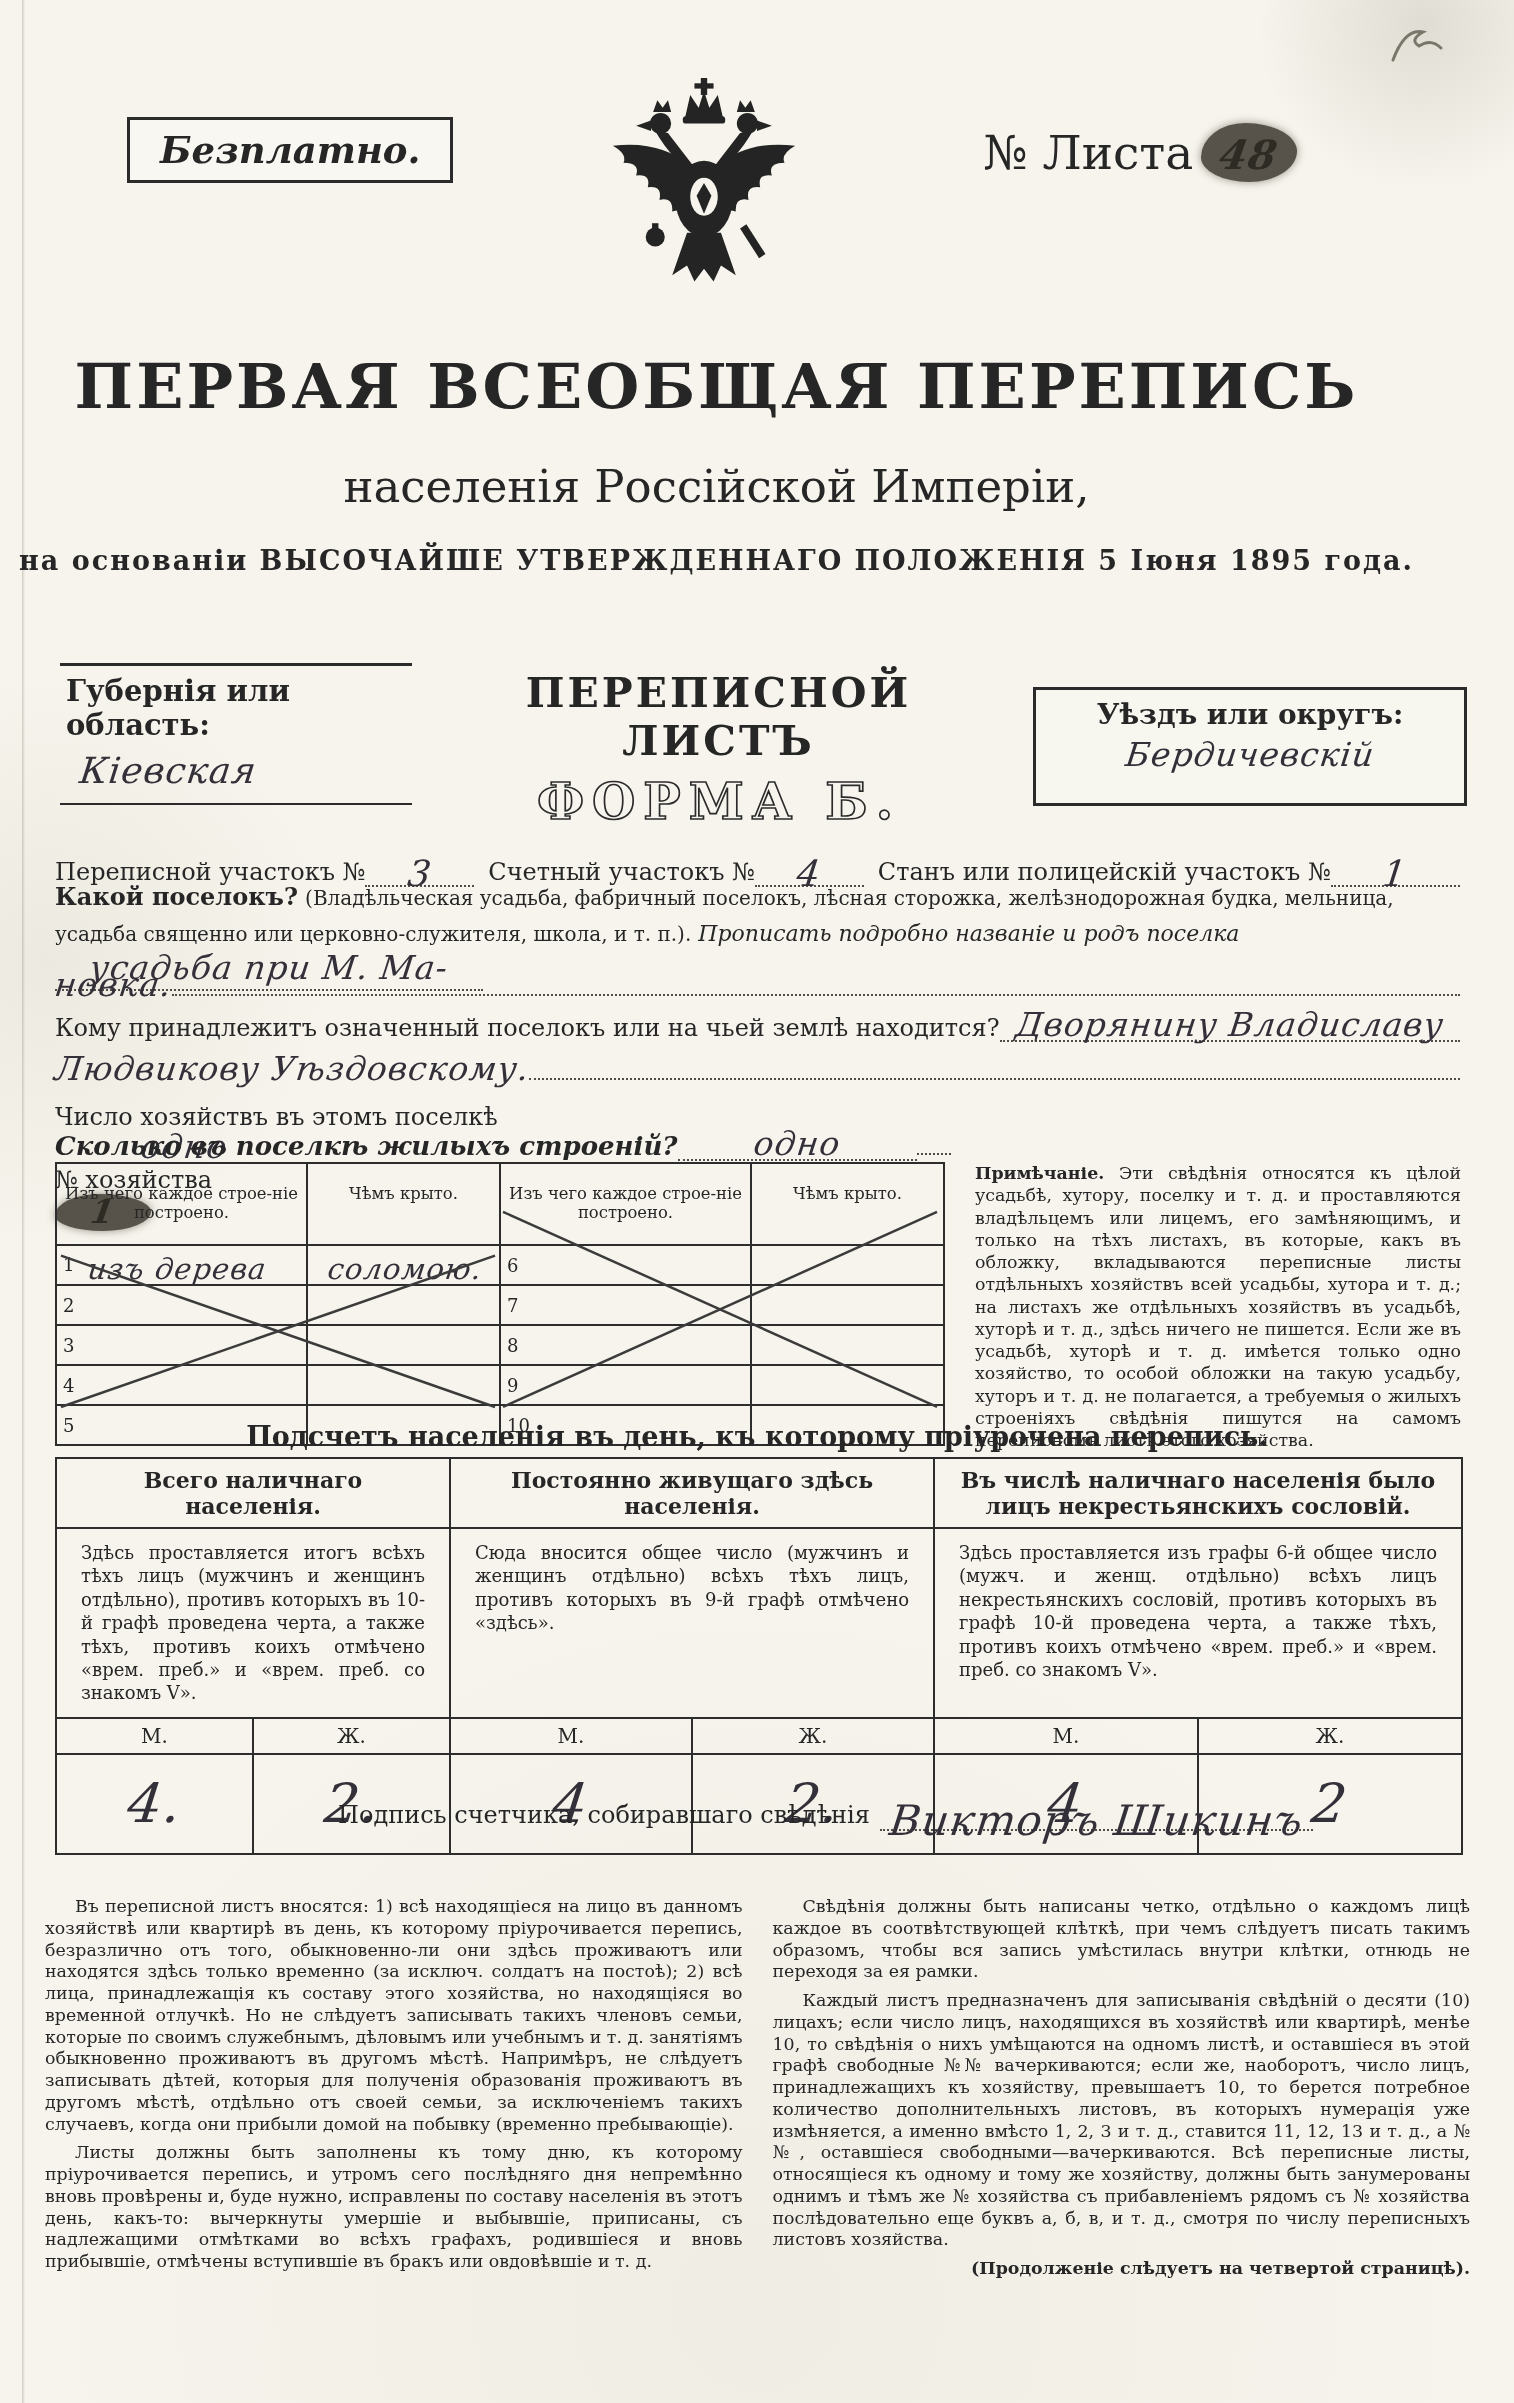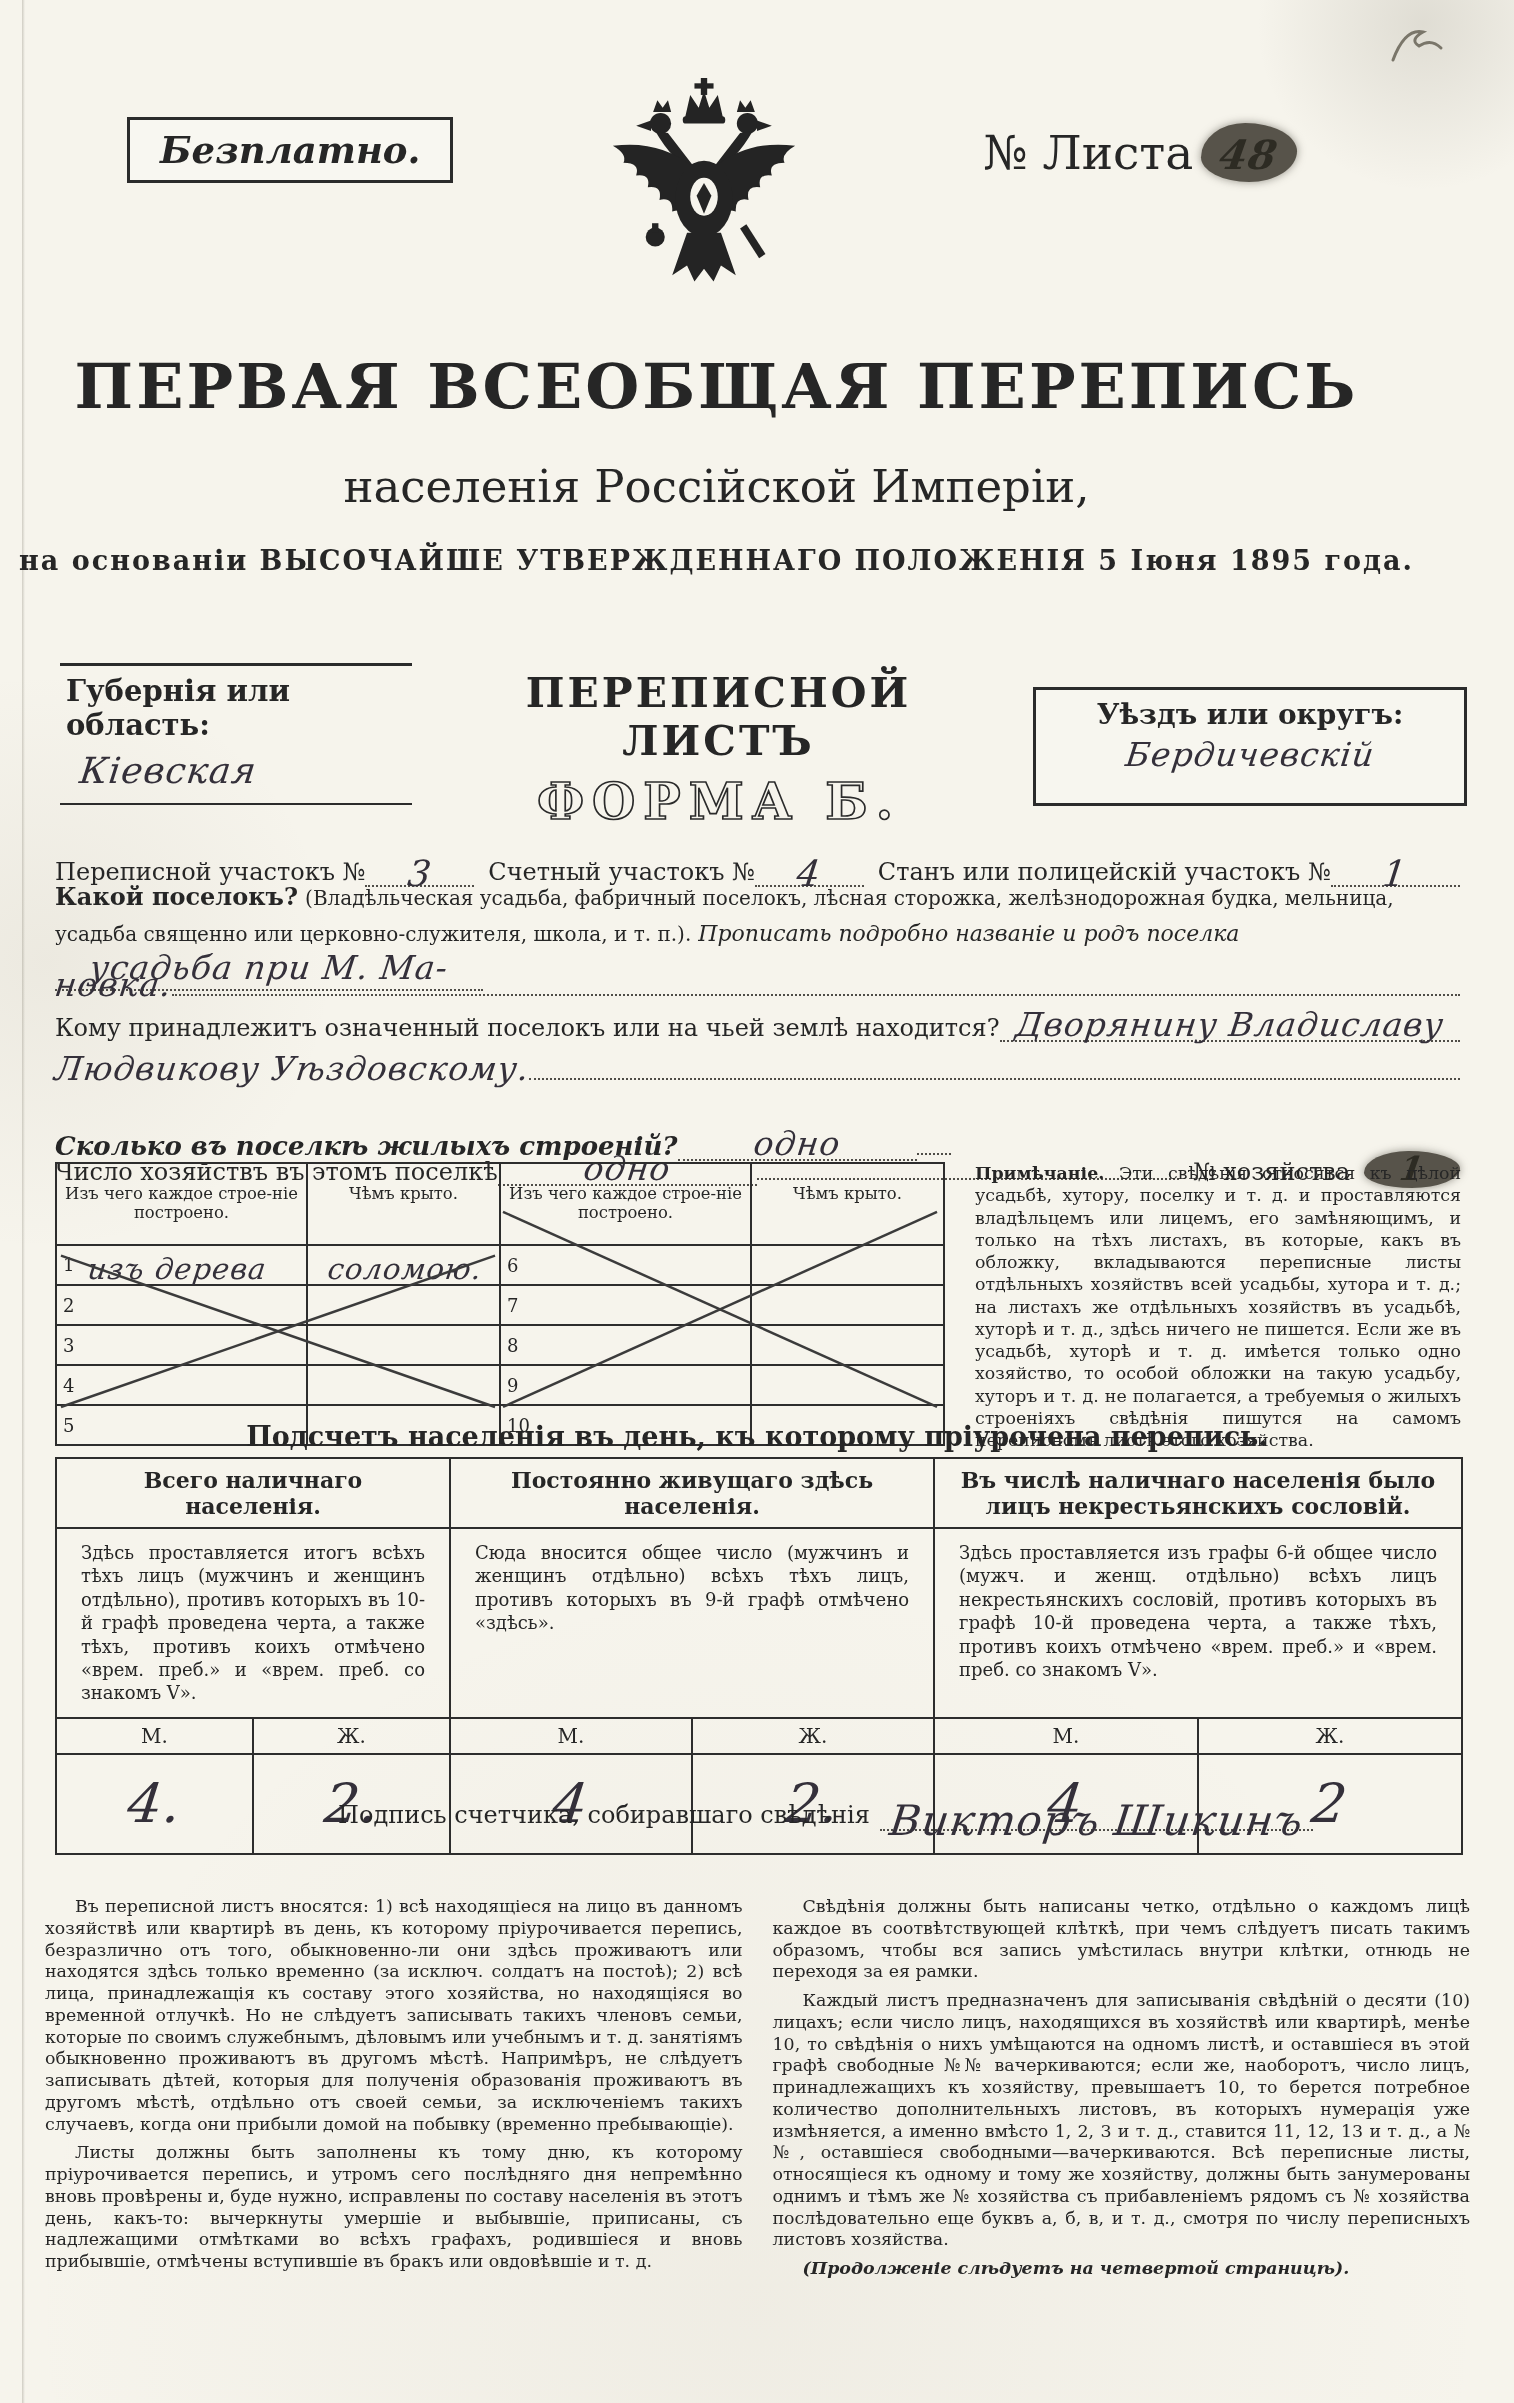--- a/index.html
+++ b/index.html
@@ -59,21 +59,21 @@
 
   .settlement{position:absolute;left:55px;top:878px;width:1405px;font-size:22px;line-height:1.6;}
   .settlement .q{font-weight:bold;font-size:24px;}
   .settlement .paren{font-size:20px;}
   .settlement .instr{font-style:italic;font-size:22px;}
   .fill-inline{display:inline-block;width:428px;border-bottom:2px dotted #4f4d48;text-align:center;}
   .settle2{position:absolute;left:55px;top:969px;width:1405px;display:flex;align-items:baseline;}
 
   .owner1{top:1009px;}
   .owner2{top:1053px;}
-  .households{top:1151px;}
+  .households{top:1103px;flex-direction:column;}
   .bcount{top:1128px;width:896px;}
   .bcount .lbl{font-weight:bold;font-style:italic;font-size:26px;}
 
   .buildings{position:absolute;left:55px;top:1162px;width:1405px;height:255px;}
   .btable{border-collapse:collapse;table-layout:fixed;width:888px;}
   .btable th,.btable td{border:2px solid #2d2d2d;}
   .btable th{font-size:16.4px;font-weight:normal;padding:20px 6px;height:40px;vertical-align:top;text-align:center;}
   .btable td{height:38px;padding:0 6px;vertical-align:bottom;text-align:left;}
   .rnum{font-size:18px;position:relative;top:-8px;}
   .xmarks{position:absolute;left:0;top:0;width:888px;height:251px;pointer-events:none;}
@@ -87,21 +87,21 @@
   .ctable .cmzh{font-size:20px;text-align:center;height:32px;}
   .ctable .cval{height:96px;text-align:center;vertical-align:middle;}
 
   .sig-row{position:absolute;left:338px;top:1789px;width:975px;display:flex;align-items:baseline;font-size:24px;z-index:3;}
   .sig-fill{flex:1;margin-left:10px;border-bottom:2px dotted #4f4d48;text-align:center;}
 
   .rules-h{position:absolute;left:0;top:1841px;width:1473px;text-align:center;font-size:33px;font-weight:bold;margin:0;letter-spacing:1px;}
   .rules{position:absolute;left:45px;top:1896px;width:1425px;display:flex;gap:30px;font-size:17.4px;line-height:1.25;}
   .rcol{flex:1;text-align:justify;}
   .rcol p{margin:0 0 7px;text-indent:30px;}
-  .cont{font-style:italic;font-weight:bold;}
+  .cont{text-align:right;font-weight:bold;}
 </style>
 </head>
 <body>
 
 <div class="page">
   <div class="fold"></div>
 
   <div class="free-box">
     <span>Безплатно.</span>
   </div>

